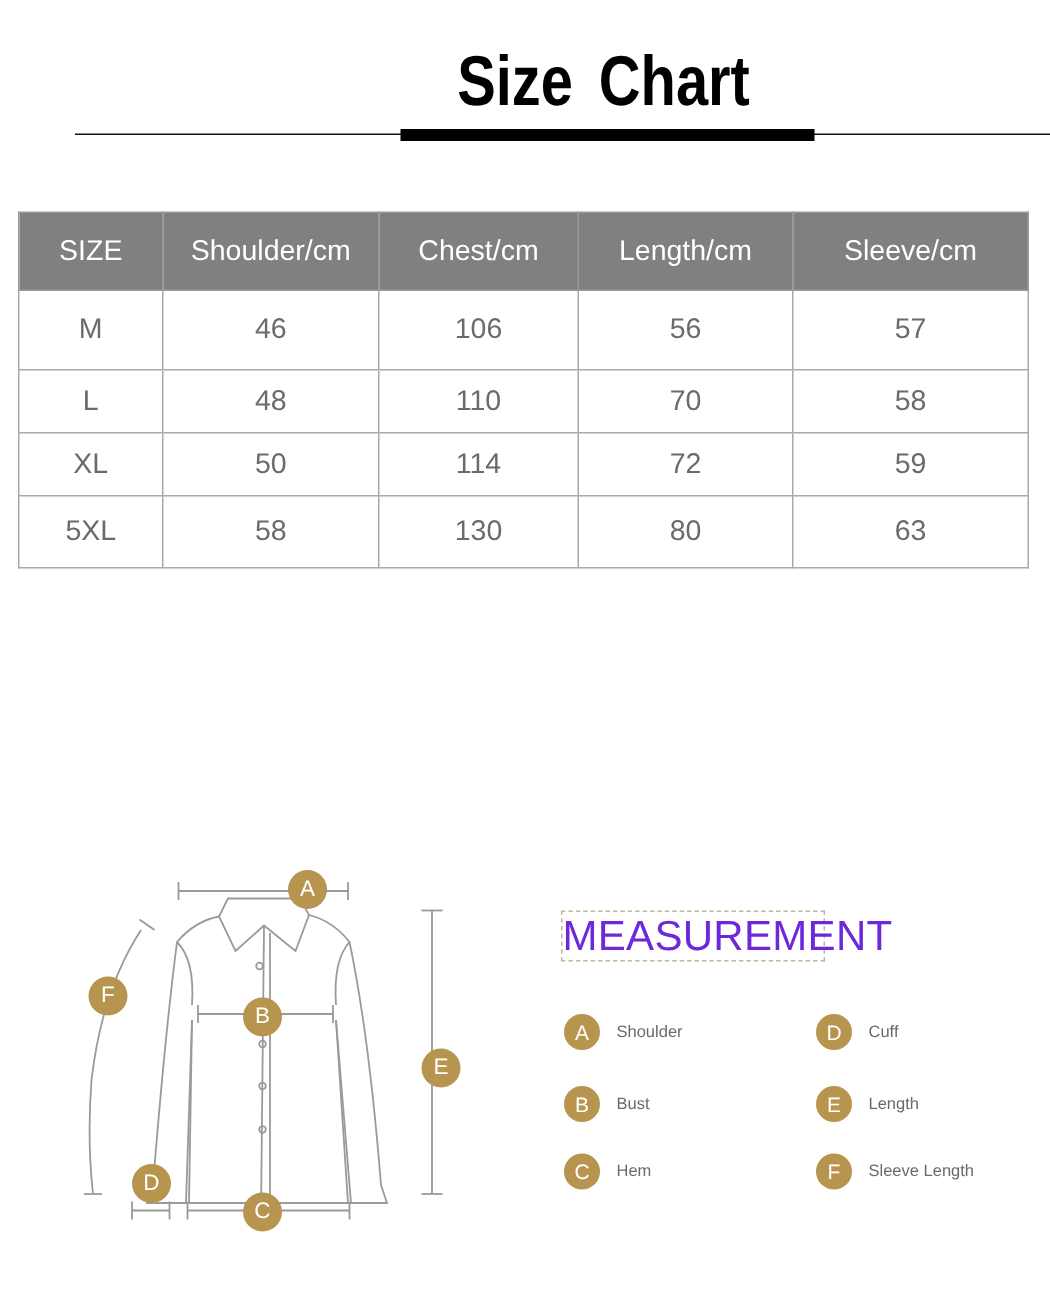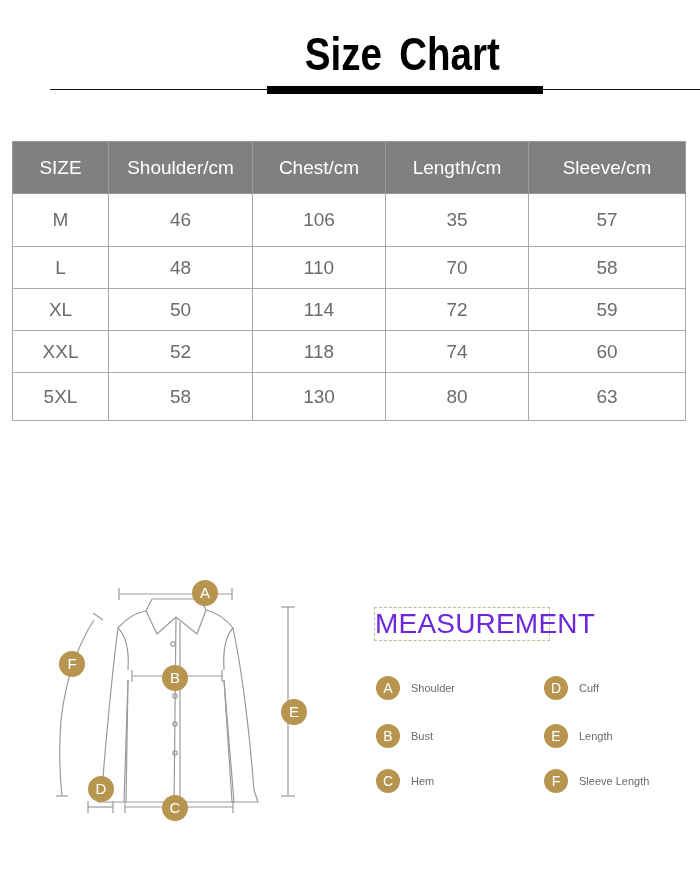--- a/index.html
+++ b/index.html
@@ -80,43 +80,36 @@
       <th>Chest/cm</th>
       <th>Length/cm</th>
       <th>Sleeve/cm</th>
     </tr>
   </thead>
   <tbody>
     <tr class="r-tall">
       <td>M</td>
       <td>46</td>
       <td>106</td>
-      <td>35</td>
+      <td>56</td>
       <td>57</td>
     </tr>
     <tr class="r">
       <td>L</td>
       <td>48</td>
       <td>110</td>
       <td>70</td>
       <td>58</td>
     </tr>
     <tr class="r">
       <td>XL</td>
       <td>50</td>
       <td>114</td>
       <td>72</td>
       <td>59</td>
-    </tr>
-    <tr class="r">
-      <td>XXL</td>
-      <td>52</td>
-      <td>118</td>
-      <td>74</td>
-      <td>60</td>
     </tr>
     <tr class="r-last">
       <td>5XL</td>
       <td>58</td>
       <td>130</td>
       <td>80</td>
       <td>63</td>
     </tr>
   </tbody>
 </table>

